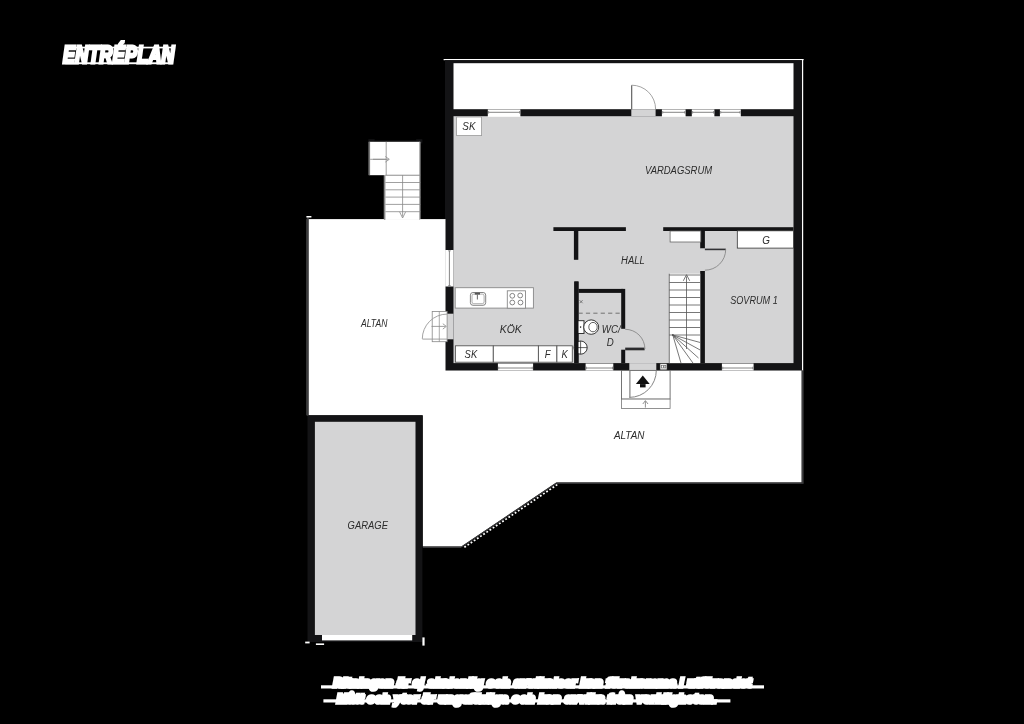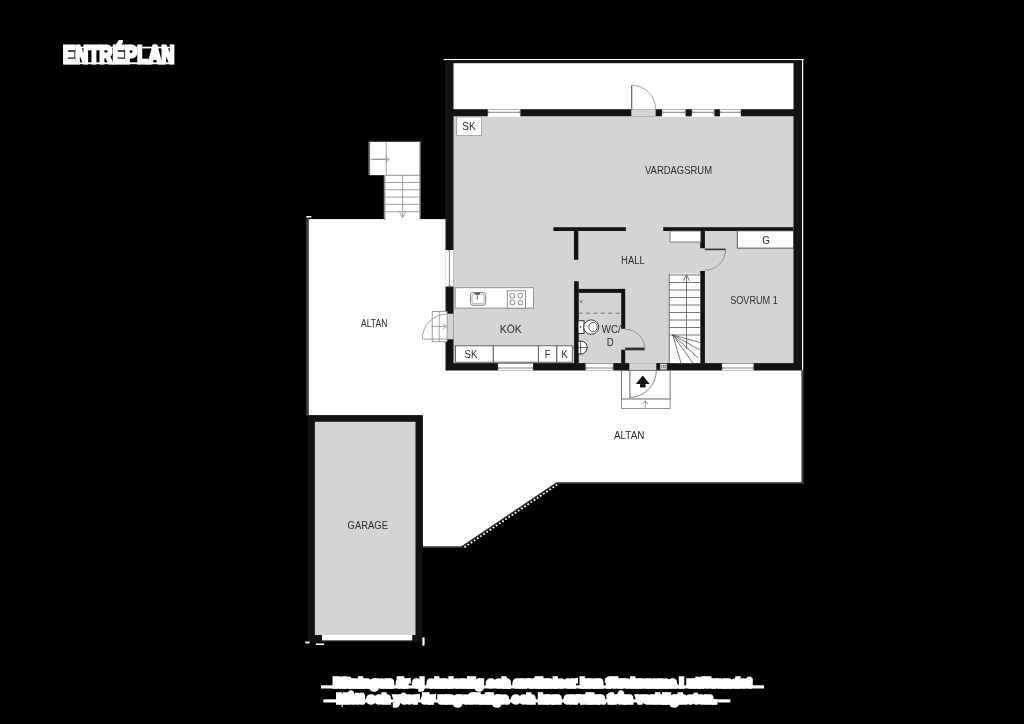--- a/index.html
+++ b/index.html
@@ -1,16 +1,16 @@
 <!DOCTYPE html>
 <html><head>
 <meta charset="utf-8">
 <style>
   html,body{margin:0;padding:0;background:#000;}
-  #canvas{position:relative;width:1024px;height:724px;background:#000;overflow:hidden;}
+  #canvas{position:relative;width:1024px;height:724px;background:#000;overflow:hidden;font-style:italic;}
   svg text{font-family:"Liberation Sans",sans-serif;} #canvas{will-change:transform;}
 </style>
 </head>
 <body>
 <div id="canvas">
 <svg width="1024" height="724" viewBox="0 0 1024 724">
 
 <rect x="0" y="0" width="1024" height="724" fill="#000000"></rect>
 
 <g>

